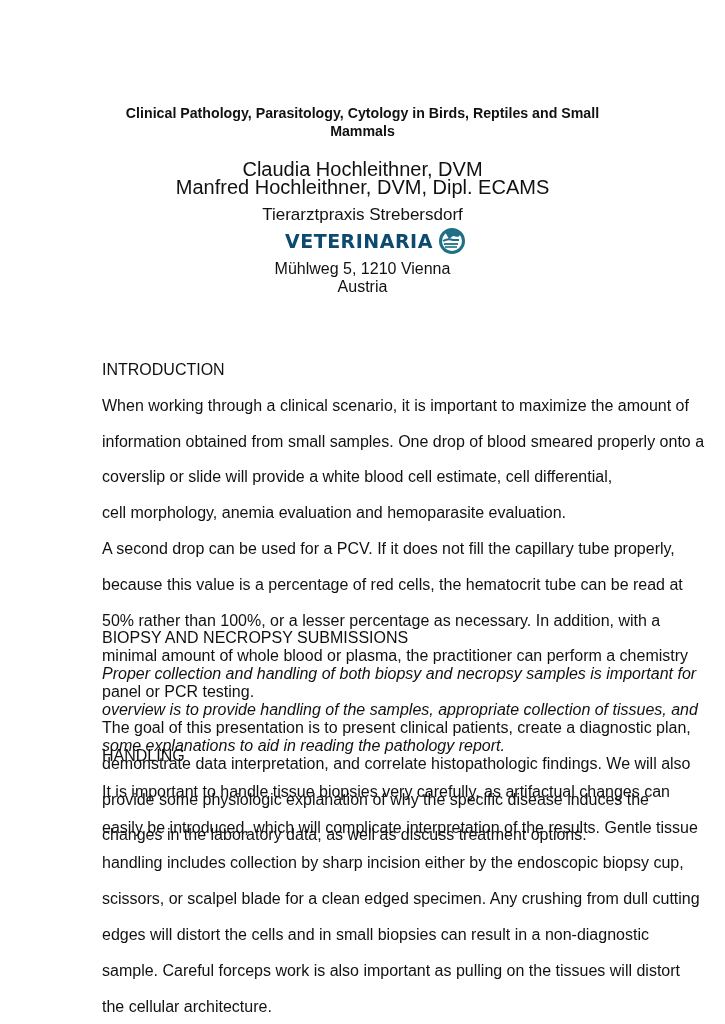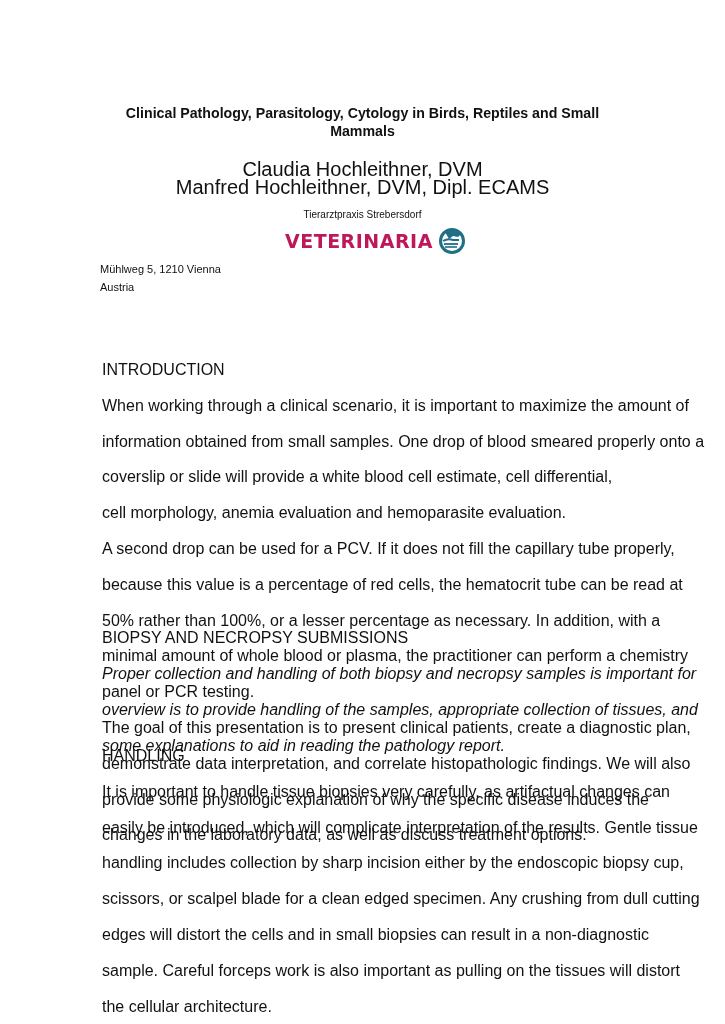--- a/index.html
+++ b/index.html
@@ -40,50 +40,51 @@
       text-align: center;
       font-size: 20px;
       line-height: 18px;
     }
     .practice {
       position: absolute;
       top: 206px;
       left: 100px;
       width: 525px;
       text-align: center;
-      font-size: 10px;
+      font-size: 17px;
       line-height: 18px;
     }
     .logo {
       position: absolute;
       top: 226px;
       left: 285px;
       width: 150px;
       height: 30px;
       display: flex;
       align-items: center;
     }
     .logo-text {
       font-family: "DejaVu Sans", sans-serif;
       font-weight: bold;
       font-size: 19px;
       letter-spacing: 0.5px;
-      color: #be185d;
+      color: #0c4a6e;
     }
     .logo-icon {
       margin-left: 6px;
       width: 26px;
       height: 26px;
     }
     .address {
       position: absolute;
       top: 260px;
       left: 100px;
       width: 525px;
-      font-size: 11px;
+      text-align: center;
+      font-size: 16px;
       line-height: 18px;
     }
     .body-text {
       position: absolute;
       left: 102px;
       width: 580px;
       font-size: 16px;
       line-height: 17.9px;
       white-space: pre-line;
     }

